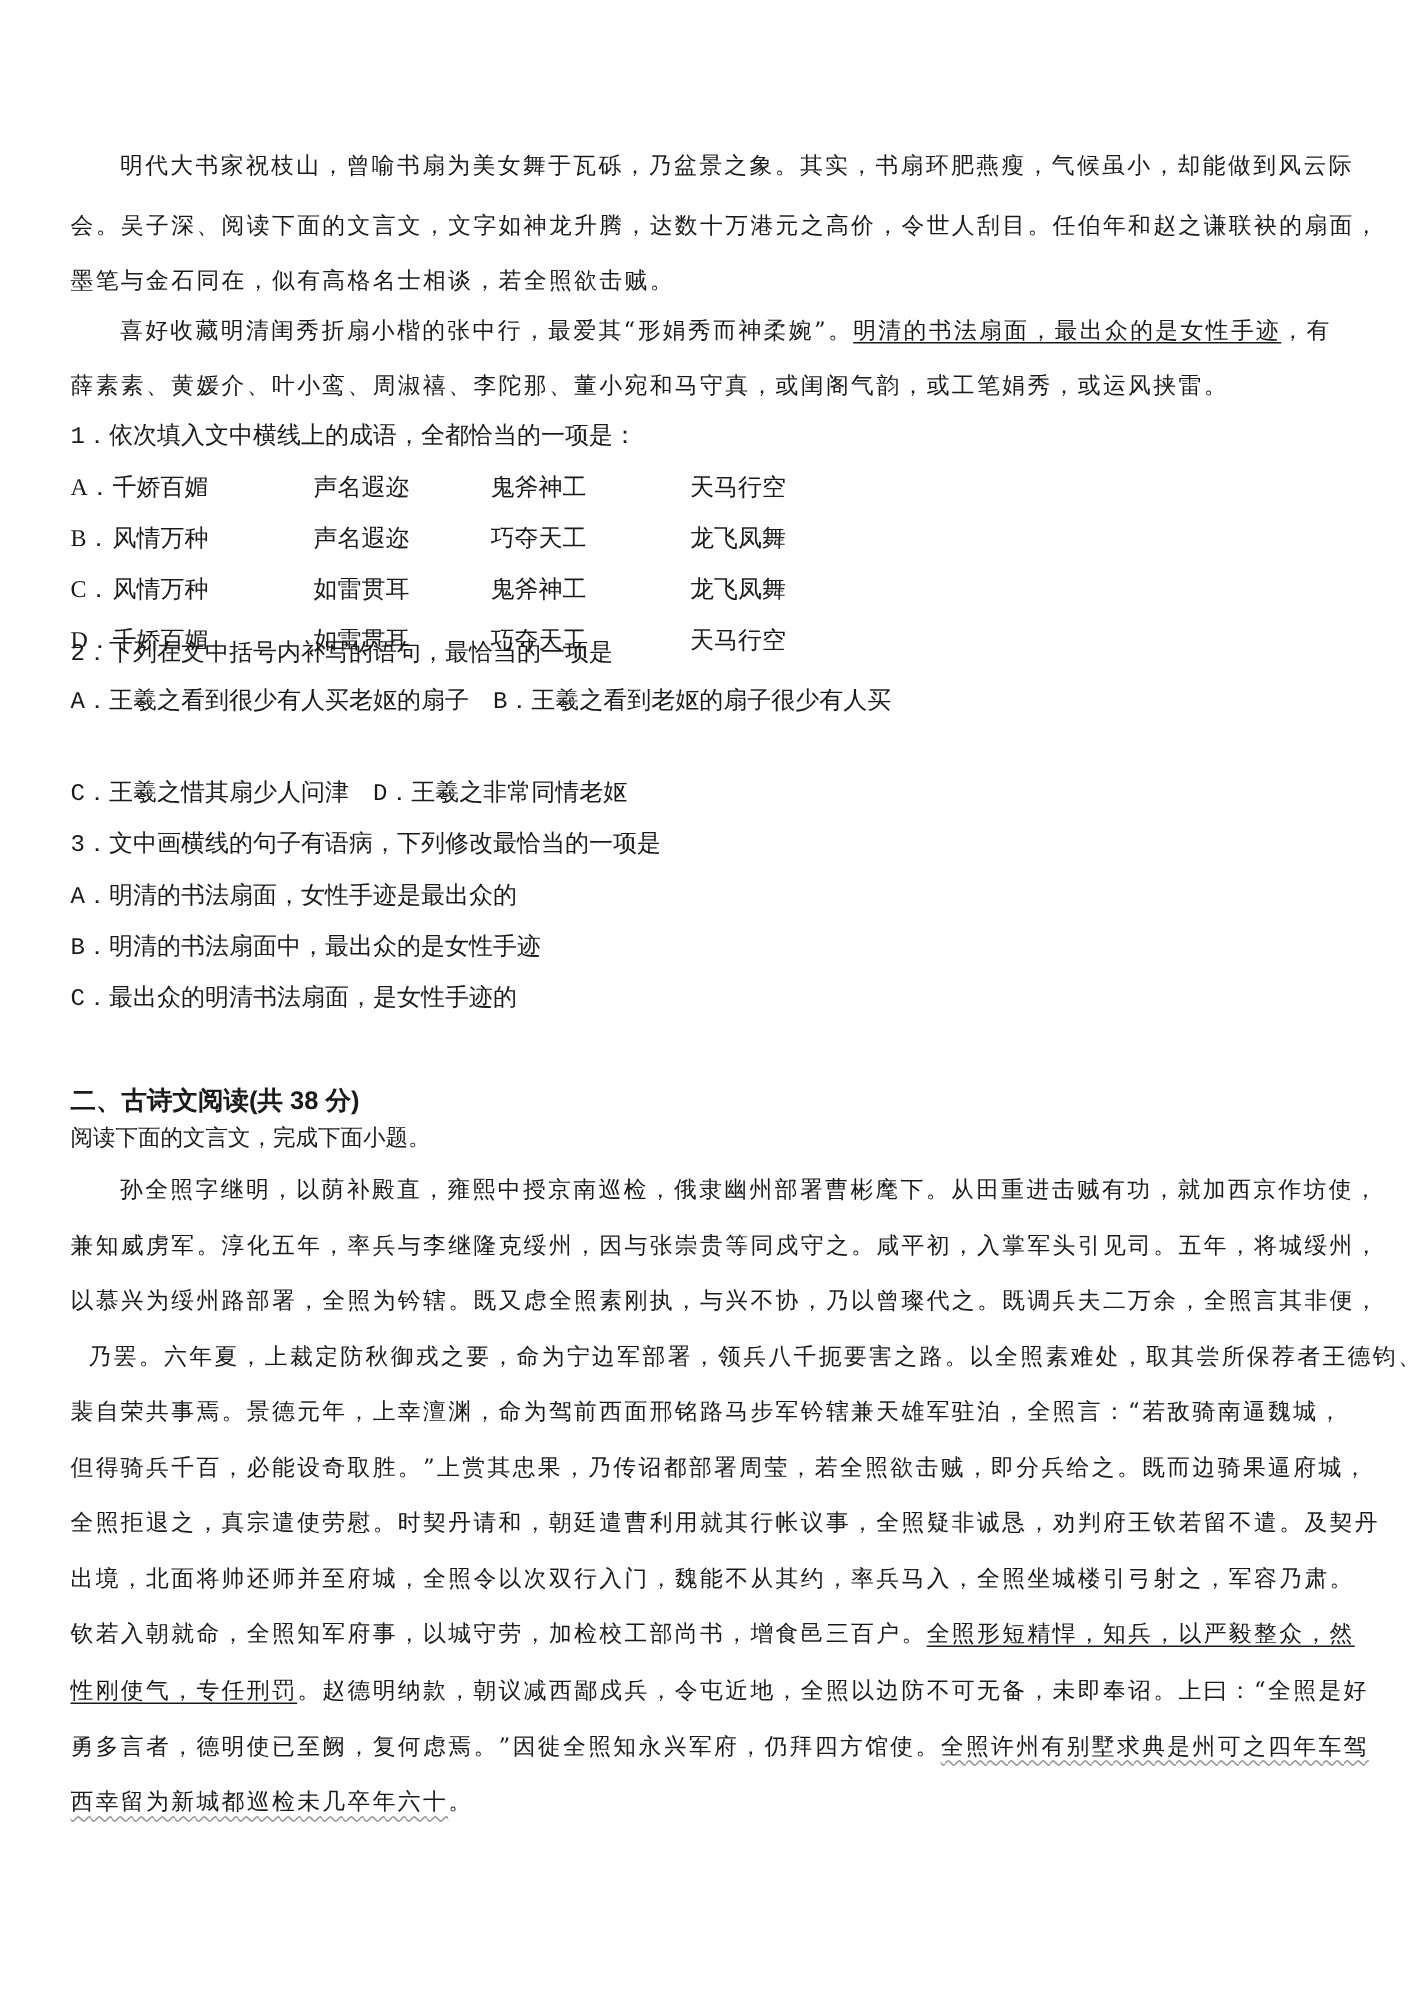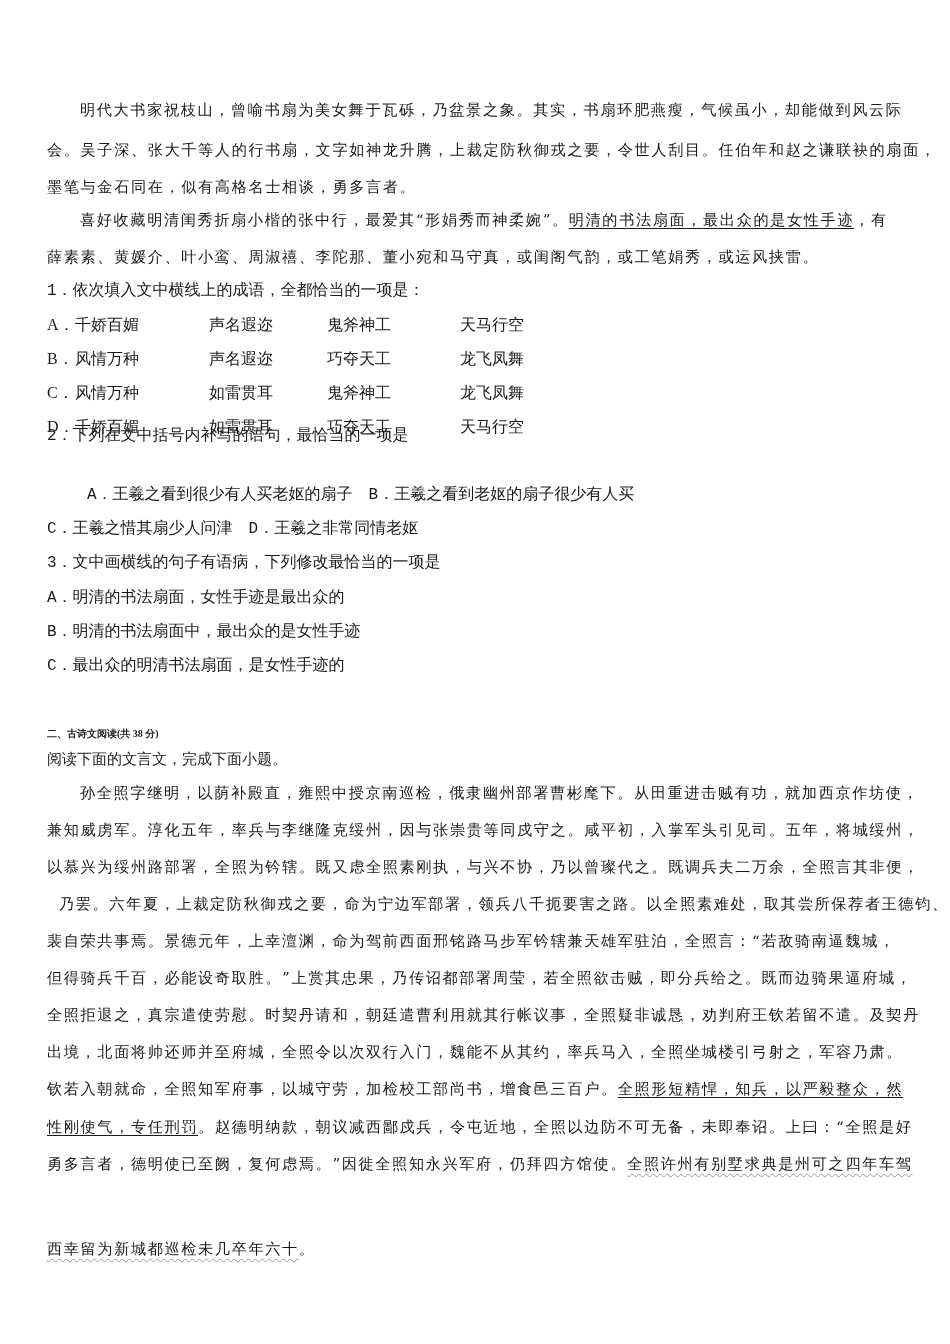--- a/index.html
+++ b/index.html
@@ -6,31 +6,31 @@
   body { width: 950px; height: 1344px; position: relative; overflow: hidden;
          font-family: "DejaVu Serif", "Liberation Serif", serif; color: #1a1a1a; }
   .page { position: absolute; left: 0; top: 0; width: 950px; height: 1200px; padding-left: 33px; }
   .line { position: absolute; left: 47px; white-space: nowrap; font-size: 15.5px; line-height: 20px; }
   .kai { font-family: "DejaVu Serif", "Liberation Serif", serif; letter-spacing: 1.6px; font-size: 15.2px; }
   .song { font-family: Liberation Mono, monospace; font-size: 16px; }
   .indent { left: 80px; }
   .ul { text-decoration: underline; text-underline-offset: 3px; text-decoration-thickness: 1px; }
   .wavy { text-decoration: underline wavy #999; text-underline-offset: 4px; text-decoration-thickness: 1px; }
   .opt { position: absolute; white-space: nowrap; font-size: 16px; font-family: "Liberation Serif", "DejaVu Serif", serif; }
-  .heading { font-family: Liberation Serif, serif; font-weight: bold; font-size: 10px; }
+  .heading { font-family: Liberation Sans, sans-serif; font-weight: bold; font-size: 17px; }
   .instr { font-family: "Liberation Serif", "DejaVu Serif", serif; font-size: 15px; }
 </style>
 </head>
 <body>
 
 <div class="page">
 
   <div class="line kai indent" style="top:100px;">明代大书家祝枝山，曾喻书扇为美女舞于瓦砾，乃盆景之象。其实，书扇环肥燕瘦，气候虽小，却能做到风云际</div>
-  <div class="line kai" style="top:140px;">会。吴子深、张大千等人的行书扇，文字如神龙升腾，上裁定防秋御戎之要，令世人刮目。任伯年和赵之谦联袂的扇面，</div>
-  <div class="line kai" style="top:177px;">墨笔与金石同在，似有高格名士相谈，勇多言者。</div>
+  <div class="line kai" style="top:140px;">会。吴子深、阅读下面的文言文，文字如神龙升腾，达数十万港元之高价，令世人刮目。任伯年和赵之谦联袂的扇面，</div>
+  <div class="line kai" style="top:177px;">墨笔与金石同在，似有高格名士相谈，若全照欲击贼。</div>
 
   <div class="line kai indent" style="top:210px;">
     <span>喜好收藏明清闺秀折扇小楷的张中行，最爱其“形娟秀而神柔婉”。</span><span class="ul">明清的书法扇面，最出众的是女性手迹</span><span>，有</span>
   </div>
   <div class="line kai" style="top:247px;">薛素素、黄媛介、叶小鸾、周淑禧、李陀那、董小宛和马守真，或闺阁气韵，或工笔娟秀，或运风挟雷。</div>
 
   <div class="line song" style="top:281px;">1．依次填入文中横线上的成语，全都恰当的一项是：</div>
 
   <div>
     <span class="opt" style="left:47px; top:315px;">A．</span>
@@ -55,21 +55,21 @@
   </div>
   <div>
     <span class="opt" style="left:47px; top:417px;">D．</span>
     <span class="opt" style="left:75px; top:417px;">千娇百媚</span>
     <span class="opt" style="left:209px; top:417px;">如雷贯耳</span>
     <span class="opt" style="left:327px; top:417px;">巧夺天工</span>
     <span class="opt" style="left:460px; top:417px;">天马行空</span>
   </div>
 
   <div class="line song" style="top:426px;">2．下列在文中括号内补写的语句，最恰当的一项是</div>
-  <div class="line song" style="top:485px;margin-left:40px;">A．王羲之看到很少有人买老妪的扇子　B．王羲之看到老妪的扇子很少有人买</div>
+  <div class="line song" style="top:458px;">A．王羲之看到很少有人买老妪的扇子　B．王羲之看到老妪的扇子很少有人买</div>
   <div class="line song" style="top:519px;">C．王羲之惜其扇少人问津　D．王羲之非常同情老妪</div>
 
   <div class="line song" style="top:553px;">3．文中画横线的句子有语病，下列修改最恰当的一项是</div>
   <div class="line song" style="top:588px;">A．明清的书法扇面，女性手迹是最出众的</div>
   <div class="line song" style="top:622px;">B．明清的书法扇面中，最出众的是女性手迹</div>
   <div class="line song" style="top:656px;">C．最出众的明清书法扇面，是女性手迹的</div>
 
   <div class="line heading" style="top:724px;">二、古诗文阅读(共 38 分)</div>
   <div class="line instr" style="top:749px;">阅读下面的文言文，完成下面小题。</div>
 
@@ -83,17 +83,17 @@
   <div class="line kai" style="top:1042px;">出境，北面将帅还师并至府城，全照令以次双行入门，魏能不从其约，率兵马入，全照坐城楼引弓射之，军容乃肃。</div>
   <div class="line kai" style="top:1079px;">
     <span>钦若入朝就命，全照知军府事，以城守劳，加检校工部尚书，增食邑三百户。</span><span class="ul">全照形短精悍，知兵，以严毅整众，然</span>
   </div>
   <div class="line kai" style="top:1154px;">
     <span>勇多言者，德明使已至阙，复何虑焉。”因徙全照知永兴军府，仍拜四方馆使。</span><span class="wavy">全照许州有别墅求典是州可之四年车驾</span>
   </div>
   <div class="line kai" style="top:1117px;">
     <span class="ul">性刚使气，专任刑罚</span><span>。赵德明纳款，朝议减西鄙戍兵，令屯近地，全照以边防不可无备，未即奉诏。上曰：“全照是好</span>
   </div>
-  <div class="line kai" style="top:1239px;">
+  <div class="line kai" style="top:1191px;">
     <span class="wavy">西幸留为新城都巡检未几卒年六十</span><span>。</span>
   </div>
 
 </div>
 
 </body></html>

